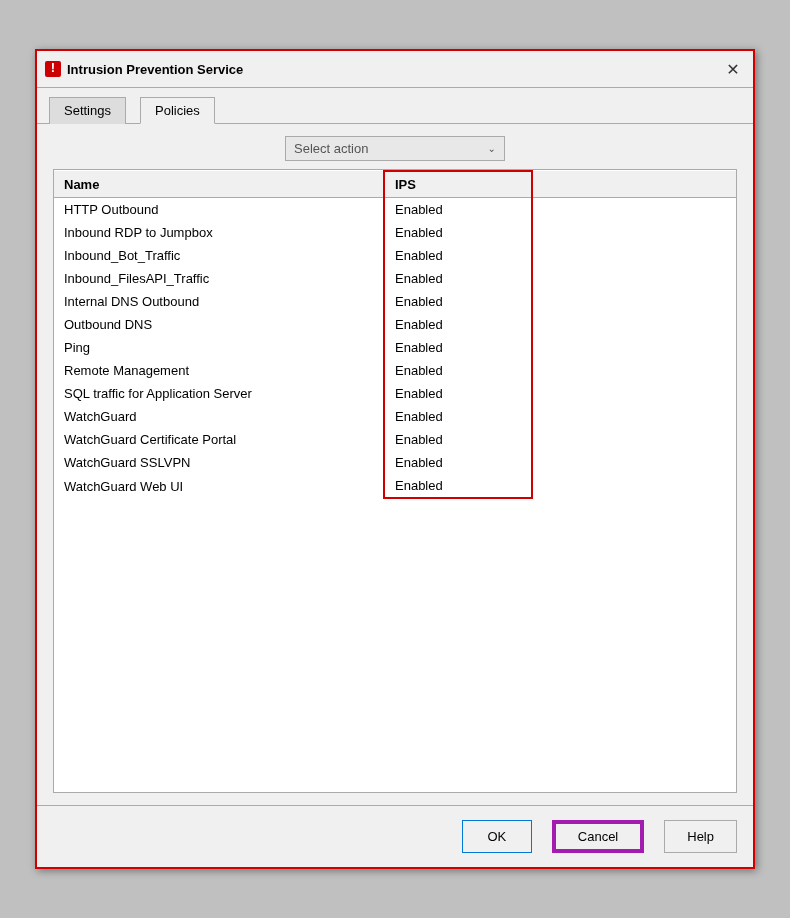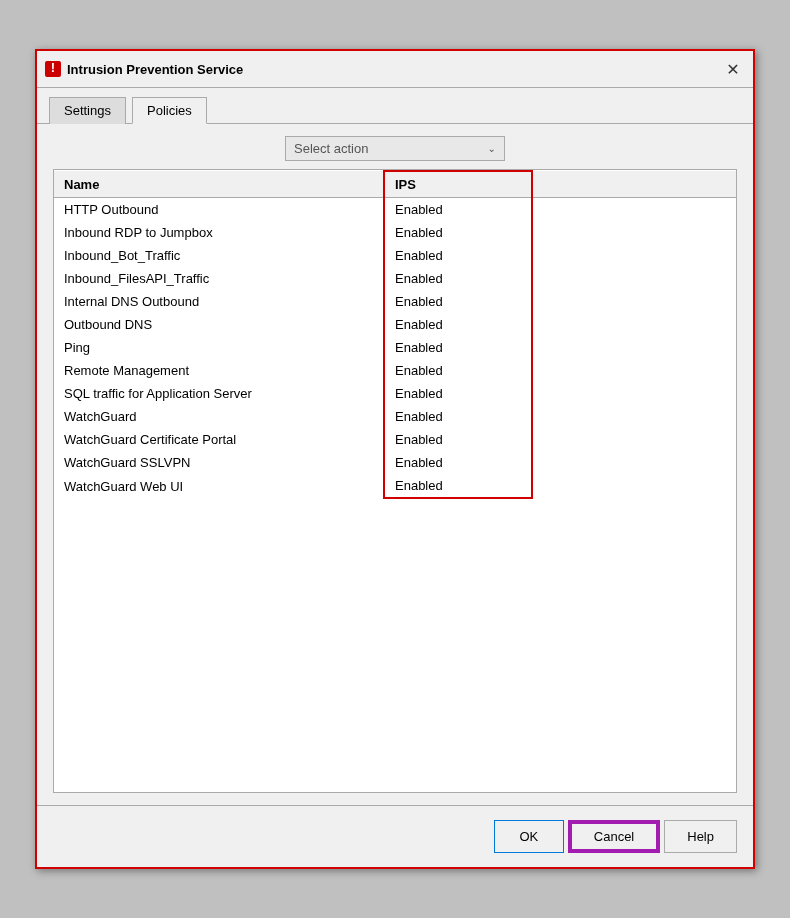--- a/index.html
+++ b/index.html
@@ -84,21 +84,21 @@
       gap: 0;
       border-bottom: 1px solid #aaa;
       background: #f0f0f0;
     }
 
     .tab {
       padding: 5px 14px;
       border: 1px solid #aaa;
       cursor: pointer;
       background: #ddd;
-      margin-right: 6px;
+      margin-right: 14px;
       border-bottom: none;
       position: relative;
       bottom: -1px;
     }
 
     .tab.active {
       background: #f0f0f0;
       border-bottom: 1px solid #f0f0f0;
       font-weight: 500;
       z-index: 1;
@@ -200,21 +200,21 @@
       width: 330px;
     }
 
     .extra-col {
       flex: 1;
     }
 
     .button-bar {
       display: flex;
       justify-content: flex-end;
-      gap: 4px;
+      gap: 20px;
       padding: 14px 16px 14px 16px;
       background: #f0f0f0;
       border-top: 1px solid #aaa;
     }
 
     .btn {
       padding: 5px 22px;
       border: 1px solid #0078d7;
       background: #f0f0f0;
       cursor: pointer;

